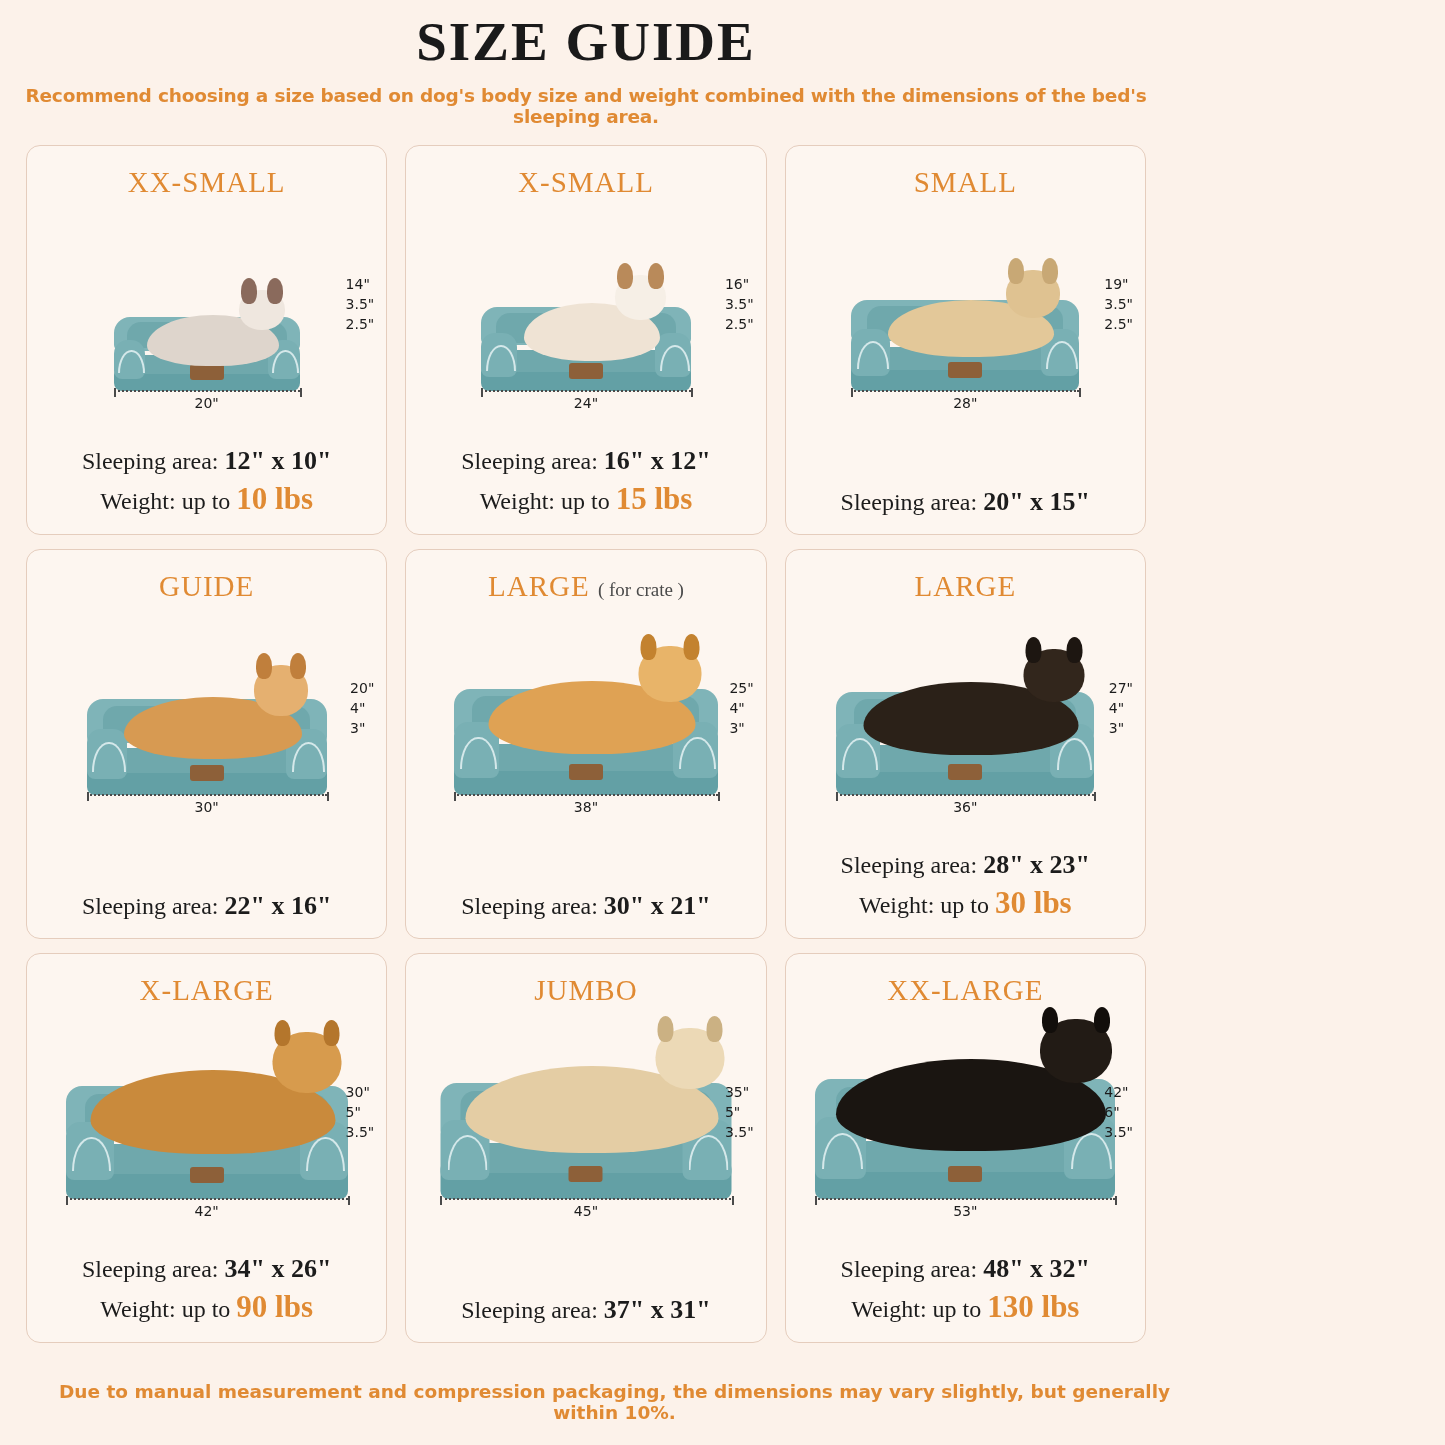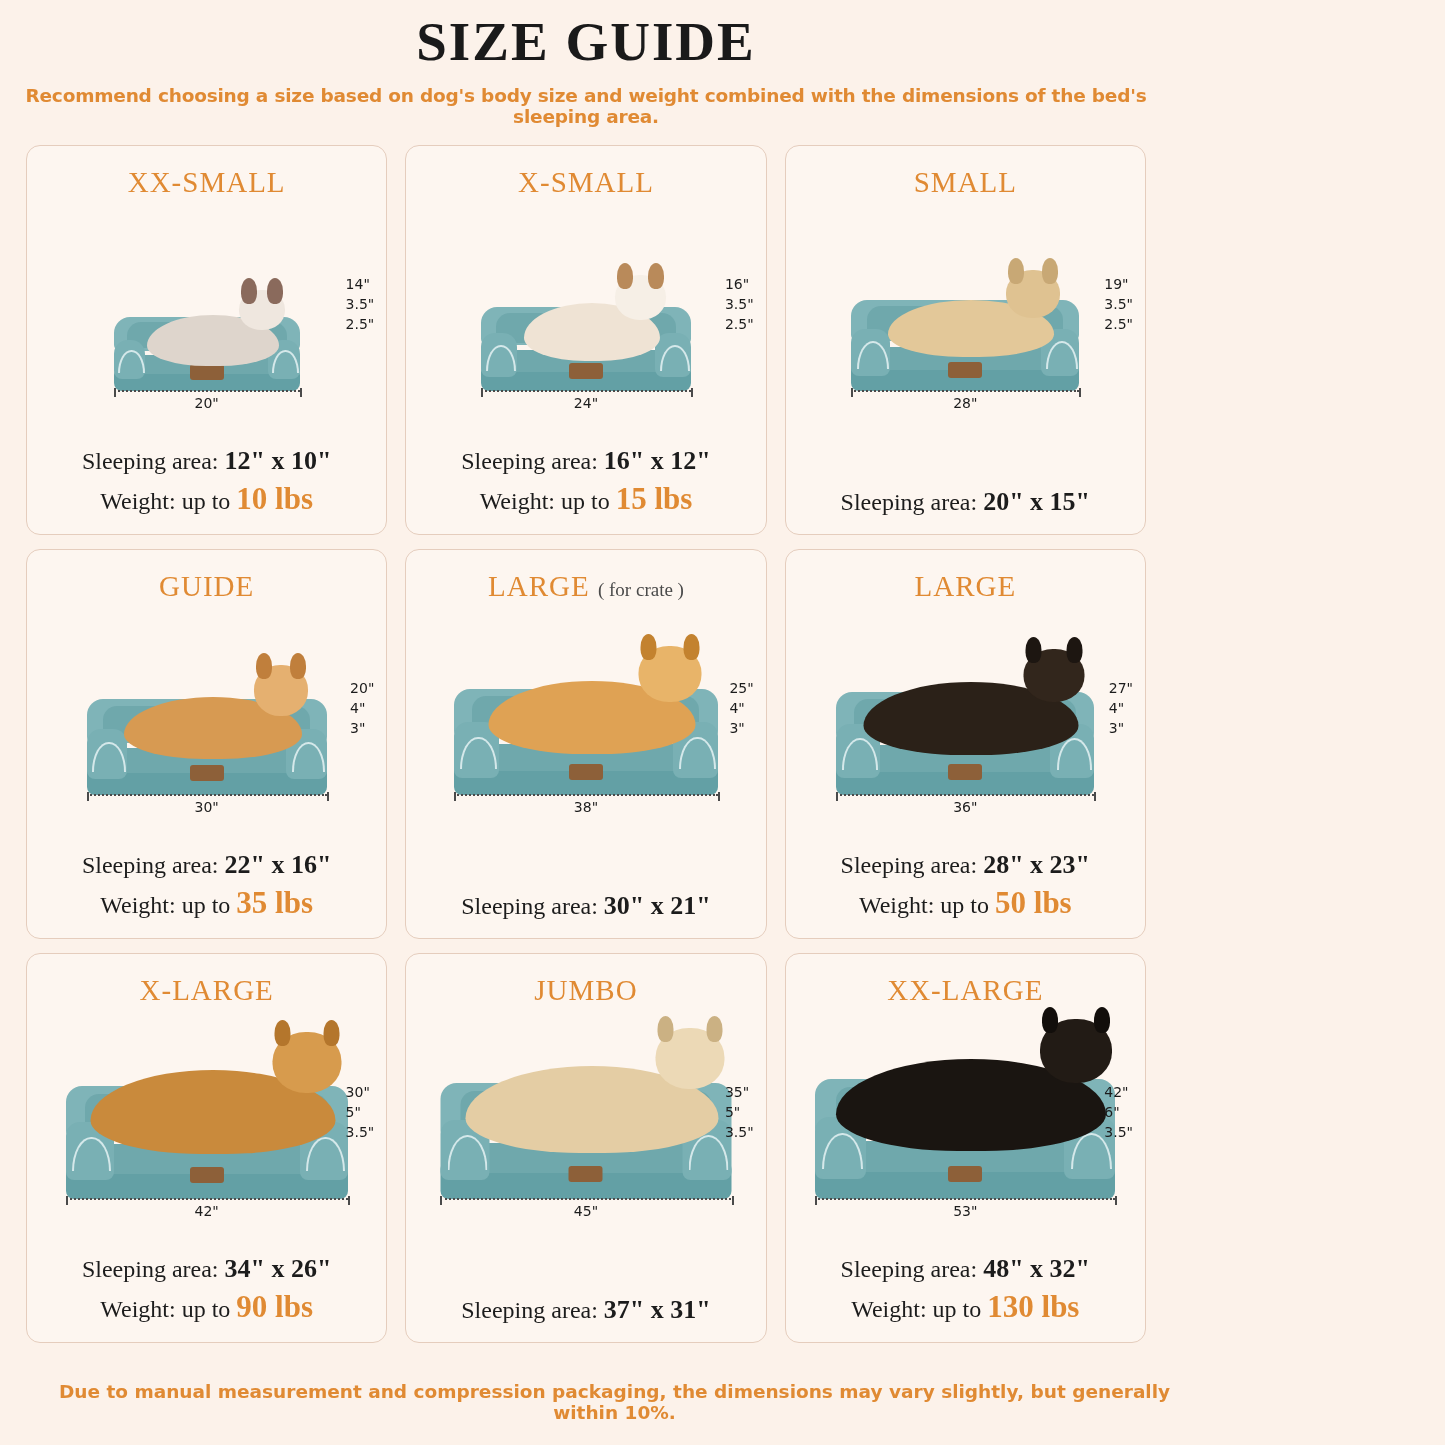--- a/index.html
+++ b/index.html
@@ -384,21 +384,20 @@
             <div>4"</div>
             <div>3"</div>
           </div>
           <div class="dim-rule" style="left: calc(50% - 120px); width: 240px;"></div>
           <div class="tick" style="left: calc(50% - 120px);"></div>
           <div class="tick" style="left: calc(50% + 120px);"></div>
           <div class="dim-width">30"</div>
         </div>
         <div class="specs">
           <div class="spec-line"><span>Sleeping area: </span><span class="val">22" x 16"</span></div>
-          <div class="spec-line"><span>Weight:  up to </span><span class="lbs">35 lbs</span></div>
         </div>
       </div>
       <div class="card">
         <div class="card-title"><span>LARGE</span> <span class="note">( for crate )</span></div>
         <div class="art">
           <div class="bed" style="width: 264px; height: 106px;">
             <div class="bed-back">
               <div class="bed-back-inner"></div>
             </div>
             <div class="bed-base"></div>
@@ -459,21 +458,21 @@
             <div>4"</div>
             <div>3"</div>
           </div>
           <div class="dim-rule" style="left: calc(50% - 129px); width: 258px;"></div>
           <div class="tick" style="left: calc(50% - 129px);"></div>
           <div class="tick" style="left: calc(50% + 129px);"></div>
           <div class="dim-width">36"</div>
         </div>
         <div class="specs">
           <div class="spec-line"><span>Sleeping area: </span><span class="val">28" x 23"</span></div>
-          <div class="spec-line"><span>Weight:  up to </span><span class="lbs">50 lbs</span></div>
+          <div class="spec-line"><span>Weight:  up to </span><span class="lbs">30 lbs</span></div>
         </div>
       </div>
       <div class="card">
         <div class="card-title"><span>X-LARGE</span></div>
         <div class="art">
           <div class="bed" style="width: 282px; height: 113px;">
             <div class="bed-back">
               <div class="bed-back-inner"></div>
             </div>
             <div class="bed-base"></div>

